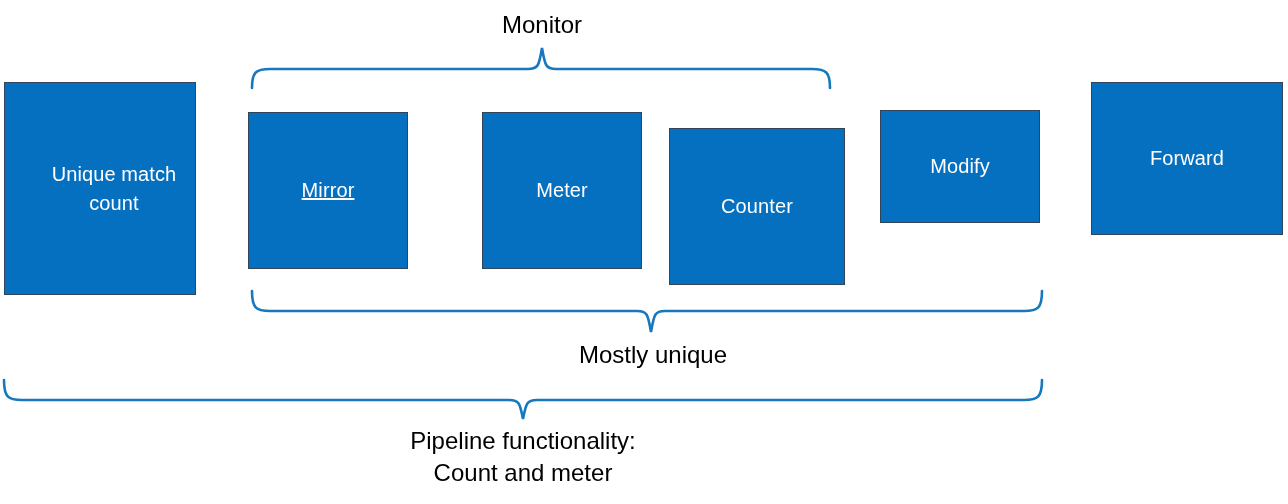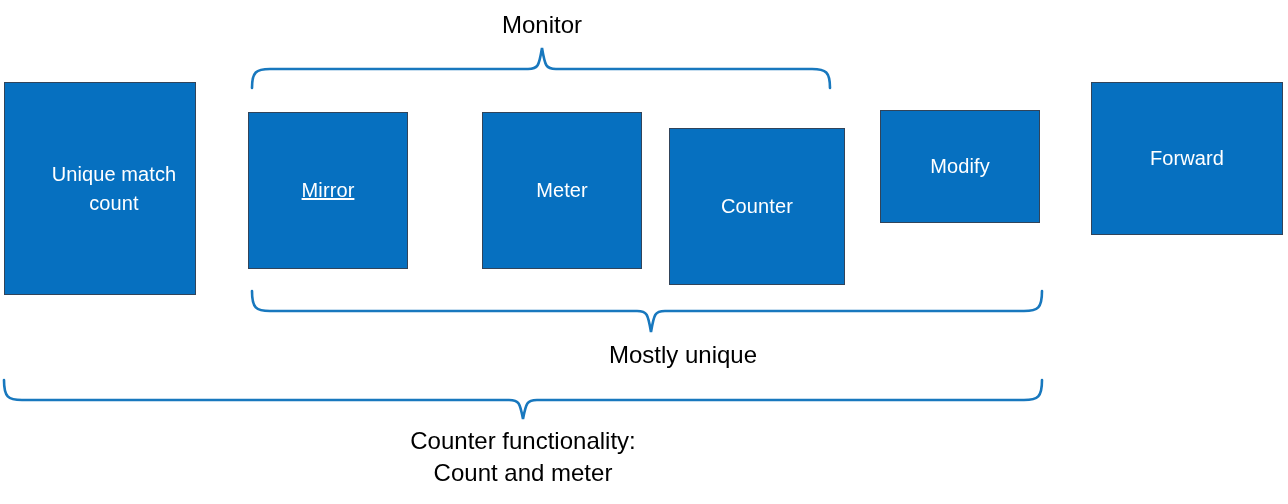--- a/index.html
+++ b/index.html
@@ -97,18 +97,18 @@
              C 4,397 8,400 22,400
              L 509,400
              C 519,400 520,403 523,419
              C 526,403 527,400 537,400
              L 1024,400
              C 1038,400 1042,397 1042,380"></path>
   </svg>
 
   <div class="caption" style="left:442px; top:9px; width:200px;">Monitor</div>
 
-  <div class="caption" style="left:583px; top:339px; width:200px;">Mostly unique</div>
+  <div class="caption" style="left:553px; top:339px; width:200px;">Mostly unique</div>
 
-  <div class="caption" style="left:373px; top:425px; width:300px;">Counter functionality:
+  <div class="caption" style="left:373px; top:425px; width:300px;">Pipeline functionality:
 Count and meter</div>
 
 </div>
 
 </body></html>

